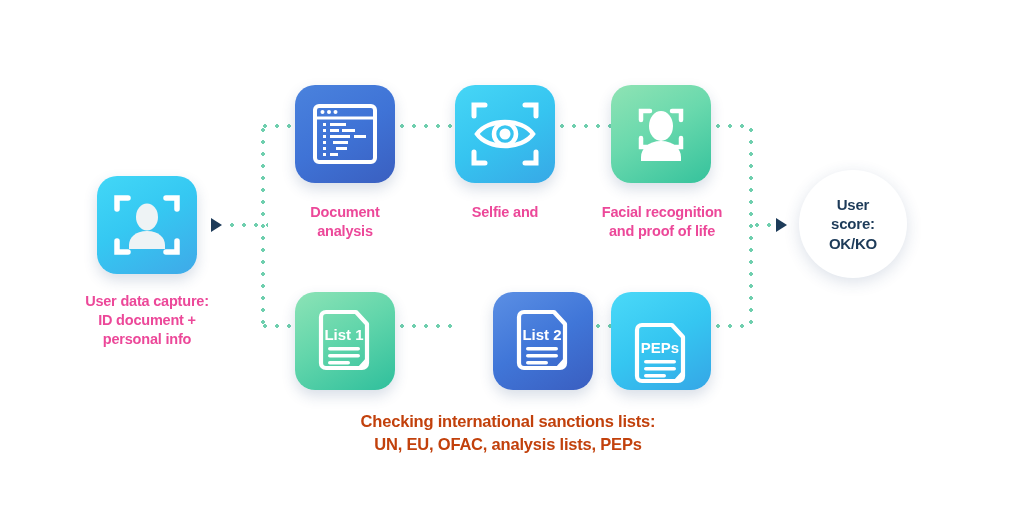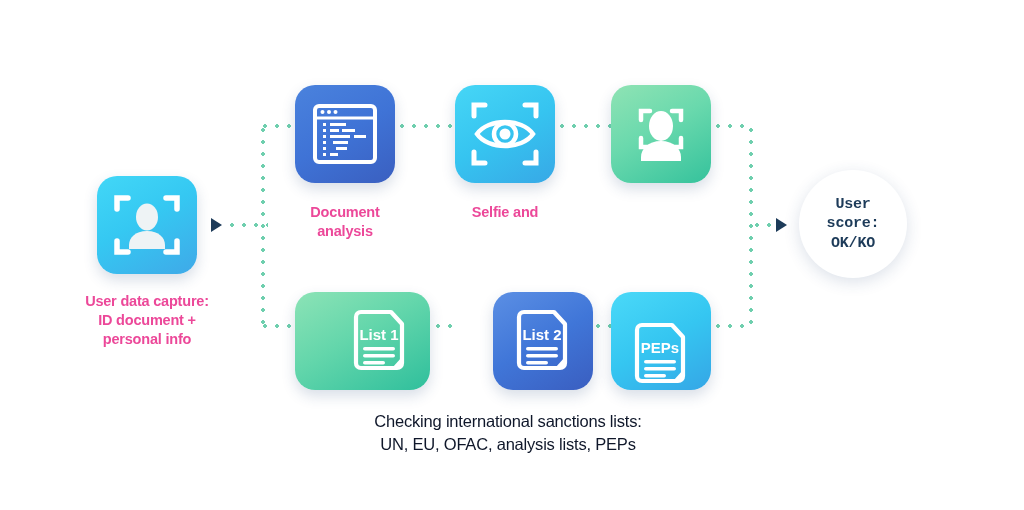--- a/index.html
+++ b/index.html
@@ -45,22 +45,22 @@
     text-align: center;
     color: #ec4899;
     font-weight: bold;
     font-size: 14.5px;
     line-height: 1.32;
     letter-spacing: -0.2px;
   }
   .caption-lg {
     position: absolute;
     text-align: center;
-    color: #0f172a;
-    font-weight: normal;
+    color: #c2410c;
+    font-weight: bold;
     font-size: 16.5px;
     line-height: 1.4;
     letter-spacing: -0.2px;
   }
 
   
   .score-bubble {
     position: absolute;
     width: 108px;
     height: 108px;
@@ -71,21 +71,20 @@
     align-items: center;
     justify-content: center;
   }
   .score-text {
     text-align: center;
     color: #1d3b59;
     font-weight: bold;
     font-size: 15px;
     line-height: 1.28;
     letter-spacing: -0.2px;
-    font-family: Liberation Mono, monospace;
   }
 
   
   .dotted-h {
     position: absolute;
     height: 4px;
     background-image: radial-gradient(circle, #6fcfae 0 1.6px, transparent 1.9px);
     background-size: 12px 4px;
     background-repeat: repeat-x;
     background-position: left center;
@@ -209,22 +208,26 @@
         <path d="M47 13 H56 V22"></path>
         <path d="M56 40 V49 H47"></path>
         <path d="M25 49 H16 V40"></path>
       </g>
       <g fill="#ffffff">
         <ellipse cx="36" cy="28" rx="12" ry="15"></ellipse>
         <path d="M36 43 c-13 0 -20 8 -20 16 v4 h40 v-4 c0 -8 -7 -16 -20 -16 z"></path>
       </g>
     </svg>
   </div>
-
-  <div class="tile grad-green2" style="left:295px; top:292px;padding-left:35px;">
+  <div class="caption" style="left:581px; top:203px; width:162px;">
+    <div>Facial recognition</div>
+    <div>and proof of life</div>
+  </div>
+
+  <div class="tile grad-green2" style="left:295px; top:292px;">
     <svg width="72" height="72" viewBox="0 0 72 72" aria-hidden="true">
       <path d="M17 7 H47 L58 19 V58 C58 61 56 63 53 63 H17 C14 63 12 61 12 58 V12 C12 9 14 7 17 7 Z" fill="none" stroke="#ffffff" stroke-width="4.2" stroke-linejoin="round"></path>
       <path d="M48 63 L58 52 L58 58 C58 61 56 63 53 63 Z" fill="#ffffff"></path>
       <g fill="#ffffff">
         <rect x="19" y="42" width="32" height="3.6" rx="1.8"></rect>
         <rect x="19" y="49" width="32" height="3.6" rx="1.8"></rect>
         <rect x="19" y="56" width="22" height="3.6" rx="1.8"></rect>
       </g>
       <text x="35" y="35" text-anchor="middle" fill="#ffffff" font-family="Liberation Sans, sans-serif" font-size="15" font-weight="bold">List 1</text>
     </svg>

